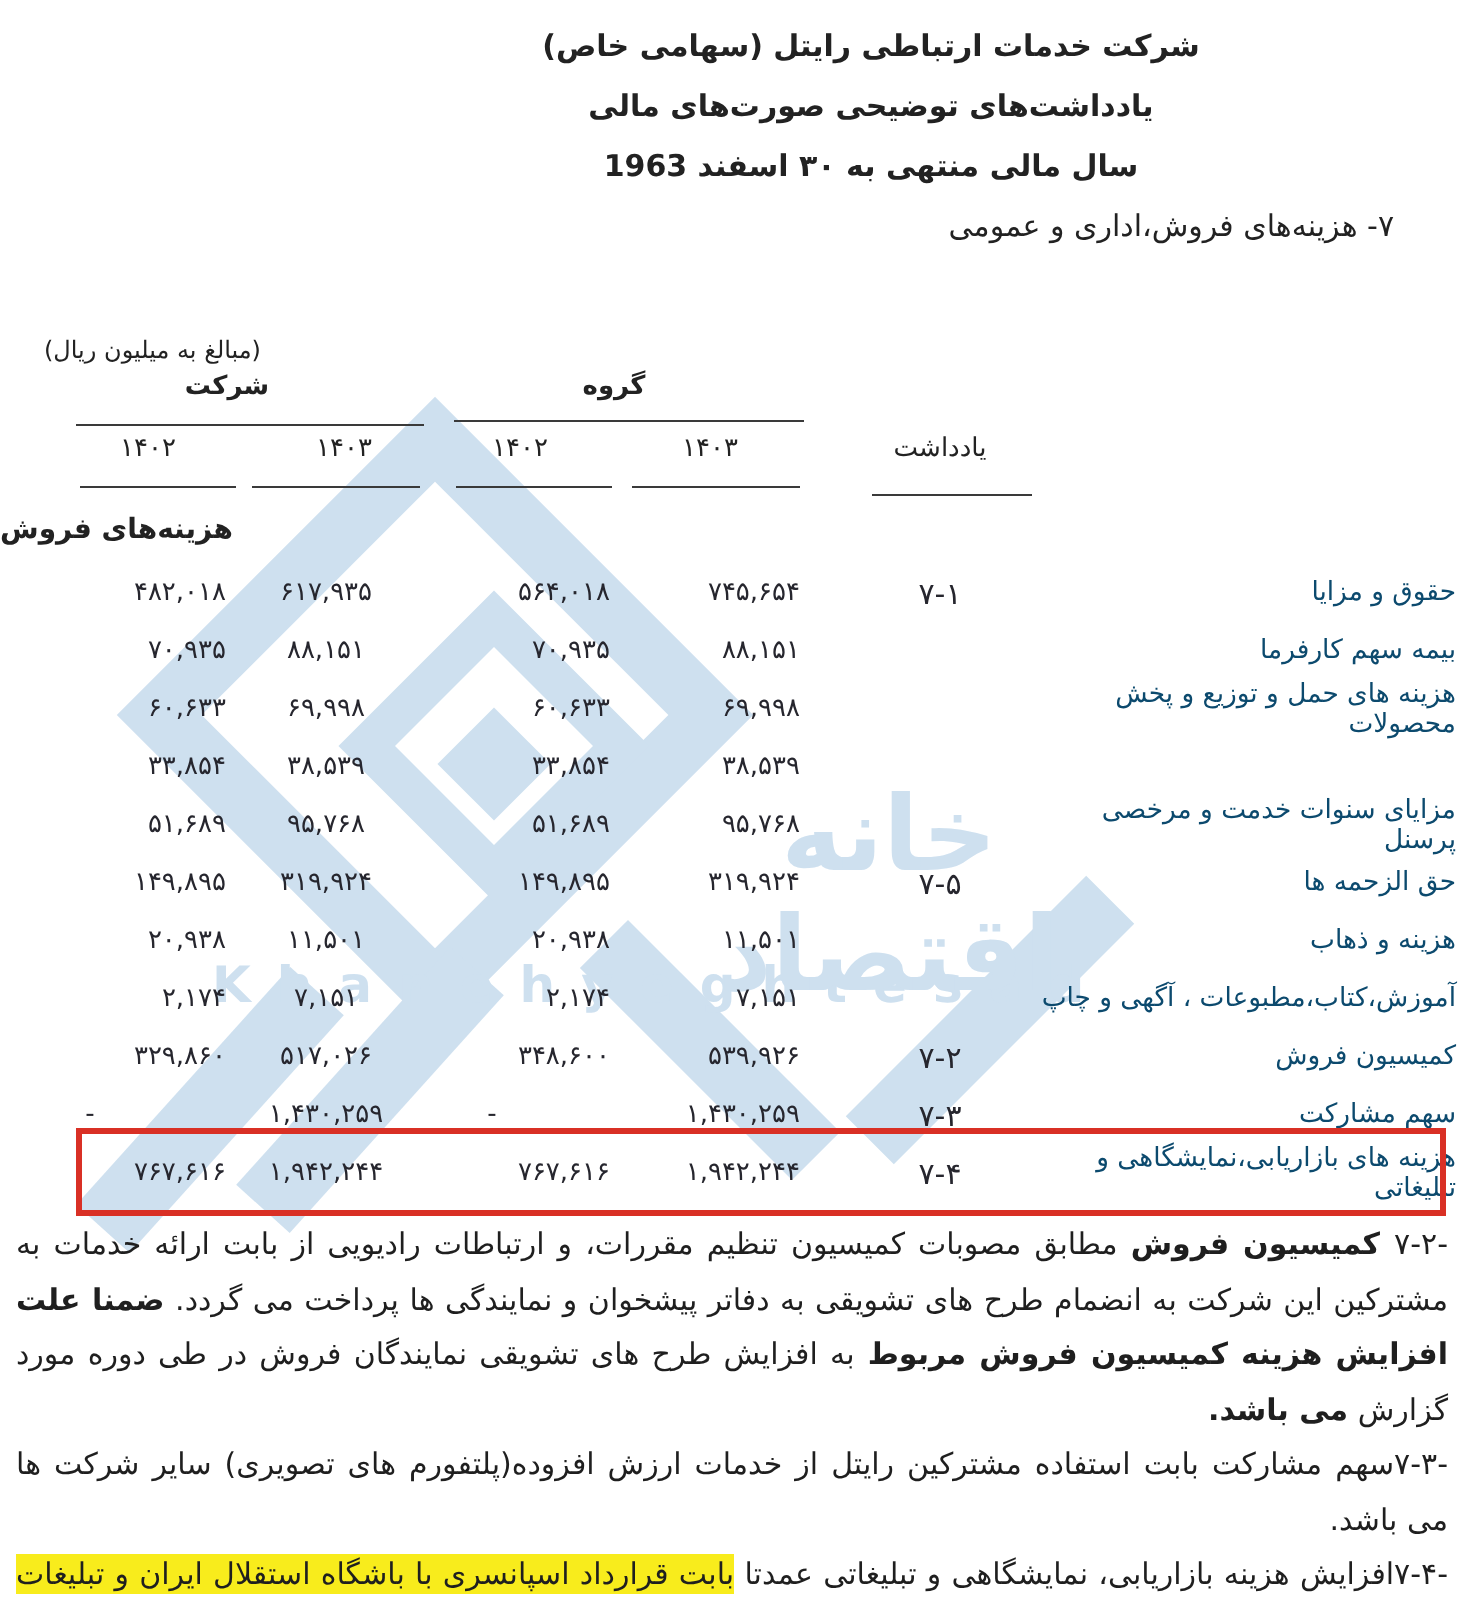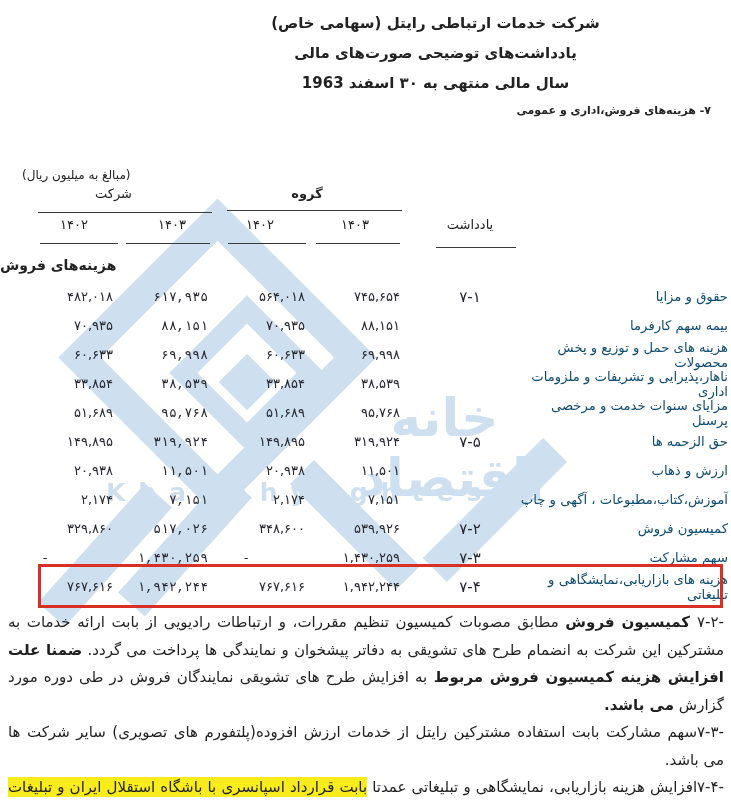--- a/index.html
+++ b/index.html
@@ -16,47 +16,47 @@
   .wm-d-fill{left:227px;top:362px;width:40px;height:40px;background:#9ec2e0;transform:rotate(45deg);}
   .wm-v-left{left:280px;top:508px;width:150px;height:34px;background:#9ec2e0;transform:rotate(45deg);}
   .wm-v-right{left:410px;top:493px;width:170px;height:34px;background:#9ec2e0;transform:rotate(-45deg);}
   .wm-bar1{left:25px;top:537px;width:160px;height:36px;background:#9ec2e0;transform:rotate(-48deg);}
   .wm-bar2{left:105px;top:527px;width:160px;height:36px;background:#9ec2e0;transform:rotate(-48deg);}
   .wm-fa{left:322px;top:388px;width:245px;font-size:52px;font-weight:bold;color:#9ec2e0;direction:rtl;text-align:center;letter-spacing:-2px;}
   .wm-en{left:106px;top:478px;font-size:25px;color:#9ec2e0;letter-spacing:13px;font-weight:bold;}
   
   .layer{position:absolute;z-index:2;}
   .doc-header{top:8px;left:140px;right:0;text-align:center;font-weight:bold;font-size:15px;line-height:30px;direction:rtl;}
-  .section-title{top:104px;right:20px;font-weight:bold;font-size:11px;direction:rtl;}
+  .section-title{top:104px;right:34px;font-weight:normal;font-size:15px;direction:rtl;}
   .units-note{top:168px;left:22px;font-size:12px;direction:rtl;}
   
   .tbl{top:186px;left:0;width:731px;height:420px;}
   .tbl .abs{position:absolute;font-size:13px;}
-  .hdr-company{left:0;top:0;width:212px;text-align:center;padding-left:15px;box-sizing:border-box;font-weight:normal;font-size:13.5px;}
+  .hdr-company{left:0;top:0;width:212px;text-align:center;padding-left:15px;box-sizing:border-box;font-weight:bold;font-size:13.5px;}
   .hdr-group{left:212px;top:0;width:190px;text-align:center;font-weight:bold;font-size:13.5px;}
   .rule{position:absolute;height:0;border-top:1.4px solid #3a3a3a;}
   .rule-company{left:38px;top:26px;width:174px;}
   .rule-group{left:227px;top:24px;width:175px;}
   .yr-a{left:0;top:31px;width:118px;text-align:center;padding-left:30px;box-sizing:border-box;}
   .yr-b{left:118px;top:31px;width:94px;text-align:center;padding-left:14px;box-sizing:border-box;}
   .yr-c{left:212px;top:31px;width:96px;text-align:center;}
   .yr-d{left:308px;top:31px;width:94px;text-align:center;}
   .hdr-note{left:402px;top:31px;width:114px;text-align:center;padding-left:22px;box-sizing:border-box;}
   .rule-ya{left:40px;top:57px;width:78px;}
   .rule-yb{left:126px;top:57px;width:84px;}
   .rule-yc{left:228px;top:57px;width:78px;}
   .rule-yd{left:316px;top:57px;width:84px;}
   .rule-note{left:436px;top:61px;width:80px;}
   .rows{position:absolute;left:0;right:0;top:62px;}
   .sec-row{height:34px;display:flex;align-items:center;justify-content:flex-end;
            font-weight:bold;font-size:14px;direction:rtl;padding-right:3px;}
   .trow{display:flex;height:29px;align-items:center;}
   .c{box-sizing:border-box;font-size:13px;color:#26262e;}
   .col-a{width:118px;text-align:right;padding-right:5px;direction:ltr;}
-  .col-b{width:94px;text-align:right;padding-right:4px;direction:ltr;font-family:Liberation Mono, monospace;}
+  .col-b{width:94px;text-align:center;padding-right:4px;direction:ltr;}
   .col-c{width:96px;text-align:right;padding-right:3px;direction:ltr;}
   .col-d{width:94px;text-align:right;padding-right:2px;direction:ltr;}
   .col-n{width:114px;text-align:center;padding-left:22px;direction:ltr;font-size:15px;}
   .col-l{flex:1;direction:rtl;text-align:right;padding-right:3px;font-size:13.2px;color:#0c4a6e;}
   .center-dash{text-align:center;padding-right:28px;}
   
   .red-box{position:absolute;left:38px;top:564px;width:685px;height:44px;
            border:3px solid #d93025;z-index:3;box-sizing:border-box;}
   
   .notes{top:609px;left:8px;right:7px;direction:rtl;text-align:justify;
@@ -137,21 +137,20 @@
         <span class="c col-d">۶۹,۹۹۸</span>
         <span class="c col-n"></span>
         <span class="c col-l">هزینه های حمل و توزیع و پخش محصولات</span>
       </div>
       <div class="trow">
         <span class="c col-a">۳۳,۸۵۴</span>
         <span class="c col-b">۳۸,۵۳۹</span>
         <span class="c col-c">۳۳,۸۵۴</span>
         <span class="c col-d">۳۸,۵۳۹</span>
         <span class="c col-n"></span>
-        <span class="c col-l">ناهار،پذیرایی و تشریفات و ملزومات اداری</span>
       </div>
       <div class="trow">
         <span class="c col-a">۵۱,۶۸۹</span>
         <span class="c col-b">۹۵,۷۶۸</span>
         <span class="c col-c">۵۱,۶۸۹</span>
         <span class="c col-d">۹۵,۷۶۸</span>
         <span class="c col-n"></span>
         <span class="c col-l">مزایای سنوات خدمت و مرخصی پرسنل</span>
       </div>
       <div class="trow">
@@ -161,21 +160,21 @@
         <span class="c col-d">۳۱۹,۹۲۴</span>
         <span class="c col-n">۷-۵</span>
         <span class="c col-l">حق الزحمه ها</span>
       </div>
       <div class="trow">
         <span class="c col-a">۲۰,۹۳۸</span>
         <span class="c col-b">۱۱,۵۰۱</span>
         <span class="c col-c">۲۰,۹۳۸</span>
         <span class="c col-d">۱۱,۵۰۱</span>
         <span class="c col-n"></span>
-        <span class="c col-l">ارزش و ذهاب</span>
+        <span class="c col-l">هزینه و ذهاب</span>
       </div>
       <div class="trow">
         <span class="c col-a">۲,۱۷۴</span>
         <span class="c col-b">۷,۱۵۱</span>
         <span class="c col-c">۲,۱۷۴</span>
         <span class="c col-d">۷,۱۵۱</span>
         <span class="c col-n"></span>
         <span class="c col-l">آموزش،کتاب،مطبوعات ، آگهی و چاپ</span>
       </div>
       <div class="trow">

